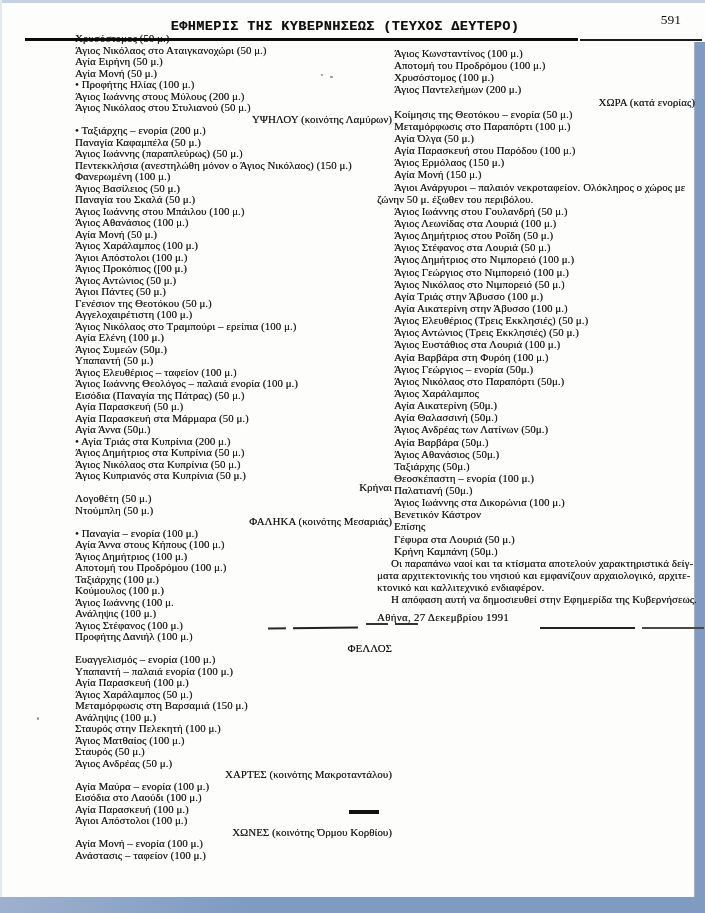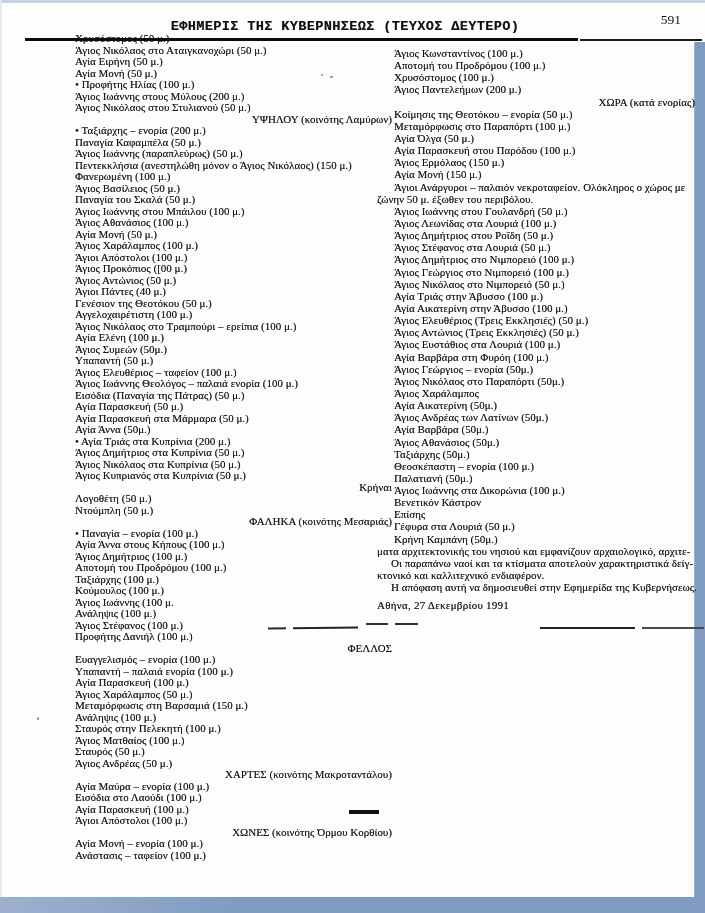--- a/index.html
+++ b/index.html
@@ -76,21 +76,21 @@
     <div class="ln ln-i">Φανερωμένη (100 μ.)</div>
     <div class="ln ln-i">Άγιος Βασίλειος (50 μ.)</div>
     <div class="ln ln-i">Παναγία του Σκαλά (50 μ.)</div>
     <div class="ln ln-i">Άγιος Ιωάννης στου Μπάιλου (100 μ.)</div>
     <div class="ln ln-i">Άγιος Αθανάσιος (100 μ.)</div>
     <div class="ln ln-i">Αγία Μονή (50 μ.)</div>
     <div class="ln ln-i">Άγιος Χαράλαμπος (100 μ.)</div>
     <div class="ln ln-i">Άγιοι Απόστολοι (100 μ.)</div>
     <div class="ln ln-i">Άγιος Προκόπιος ([00 μ.)</div>
     <div class="ln ln-i">Άγιος Αντώνιος (50 μ.)</div>
-    <div class="ln ln-i">Άγιοι Πάντες (40 μ.)</div>
+    <div class="ln ln-i">Άγιοι Πάντες (50 μ.)</div>
     <div class="ln ln-i">Γενέσιον της Θεοτόκου (50 μ.)</div>
     <div class="ln ln-i">Αγγελοχαιρέτιστη (100 μ.)</div>
     <div class="ln ln-i">Άγιος Νικόλαος στο Τραμπούρι – ερείπια (100 μ.)</div>
     <div class="ln ln-i">Αγία Ελένη (100 μ.)</div>
     <div class="ln ln-i">Άγιος Συμεών (50μ.)</div>
     <div class="ln ln-i">Υπαπαντή (50 μ.)</div>
     <div class="ln ln-i">Άγιος Ελευθέριος – ταφείον (100 μ.)</div>
     <div class="ln ln-i">Άγιος Ιωάννης Θεολόγος – παλαιά ενορία (100 μ.)</div>
     <div class="ln ln-i">Εισόδια (Παναγία της Πάτρας) (50 μ.)</div>
     <div class="ln ln-i">Αγία Παρασκευή (50 μ.)</div>
@@ -158,33 +158,34 @@
     <div class="ln ln-i">Αγία Τριάς στην Άβυσσο (100 μ.)</div>
     <div class="ln ln-i">Αγία Αικατερίνη στην Άβυσσο (100 μ.)</div>
     <div class="ln ln-i">Άγιος Ελευθέριος (Τρεις Εκκλησιές) (50 μ.)</div>
     <div class="ln ln-i">Άγιος Αντώνιος (Τρεις Εκκλησιές) (50 μ.)</div>
     <div class="ln ln-i">Άγιος Ευστάθιος στα Λουριά (100 μ.)</div>
     <div class="ln ln-i">Αγία Βαρβάρα στη Φυρόη (100 μ.)</div>
     <div class="ln ln-i">Άγιος Γεώργιος – ενορία (50μ.)</div>
     <div class="ln ln-i">Άγιος Νικόλαος στο Παραπόρτι (50μ.)</div>
     <div class="ln ln-i">Άγιος Χαράλαμπος</div>
     <div class="ln ln-i">Αγία Αικατερίνη (50μ.)</div>
+    <div class="ln ln-i">Αγία Θαλασσινή (50μ.)</div>
     <div class="ln ln-i">Άγιος Ανδρέας των Λατίνων (50μ.)</div>
     <div class="ln ln-i">Αγία Βαρβάρα (50μ.)</div>
     <div class="ln ln-i">Άγιος Αθανάσιος (50μ.)</div>
     <div class="ln ln-i">Ταξιάρχης (50μ.)</div>
     <div class="ln ln-i">Θεοσκέπαστη – ενορία (100 μ.)</div>
     <div class="ln ln-i">Παλατιανή (50μ.)</div>
     <div class="ln ln-i">Άγιος Ιωάννης στα Δικορώνια (100 μ.)</div>
     <div class="ln ln-i">Βενετικόν Κάστρον</div>
     <div class="ln ln-i">Επίσης</div>
     <div class="ln ln-i">Γέφυρα στα Λουριά (50 μ.)</div>
     <div class="ln ln-i">Κρήνη Καμπάνη (50μ.)</div>
+    <div class="ln ln-f">Οι παραπάνω ναοί και τα κτίσματα αποτελούν χαρακτηριστικά δείγ-</div>
     <div class="ln ln-w">ματα αρχιτεκτονικής του νησιού και εμφανίζουν αρχαιολογικό, αρχιτε-</div>
-    <div class="ln ln-f">Οι παραπάνω ναοί και τα κτίσματα αποτελούν χαρακτηριστικά δείγ-</div>
     <div class="ln ln-w">κτονικό και καλλιτεχνικό ενδιαφέρον.</div>
     <div class="ln ln-f">Η απόφαση αυτή να δημοσιευθεί στην Εφημερίδα της Κυβερνήσεως.</div>
     <div class="ln ln-d">Αθήνα, 27 Δεκεμβρίου 1991</div>
   </div>
 
 <div class="art-mid-dash"></div>
 <div class="art-end-dash"></div>
 <div class="art-date-ul-left"></div>
 <div class="art-date-ul-right"></div>
 <div class="noise n1"></div>

